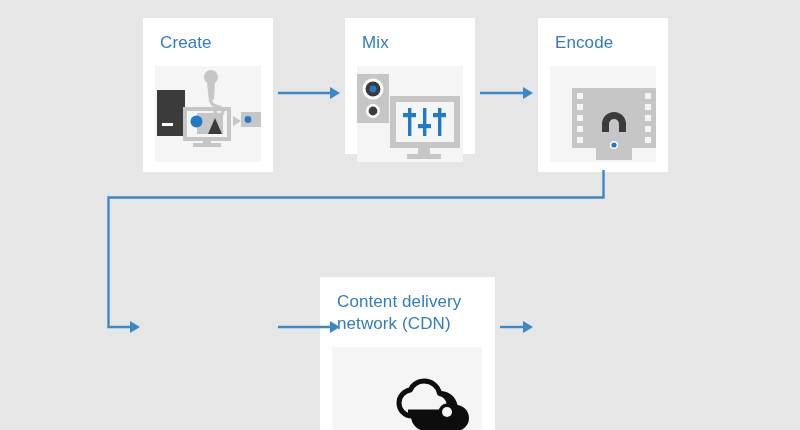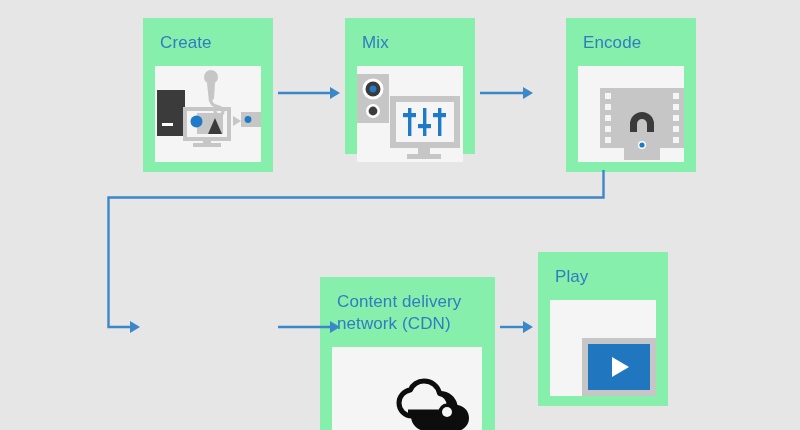--- a/index.html
+++ b/index.html
@@ -15,21 +15,21 @@
     position: relative;
   }
   #diagram {
     position: absolute;
     left: 0; top: 0;
     width: 800px;
     height: 430px;
   }
   .card {
     position: absolute;
-    background: #86efac;
+    background: #ffffff;
     box-sizing: border-box;
   }
   .card-title {
     position: absolute;
     left: 17px;
     top: 14px;
     color: #2f7dc0;
     font-size: 17px;
     line-height: 22px;
     font-weight: 400;
@@ -104,21 +104,21 @@
       <rect x="53" y="38" width="3.4" height="28" fill="#1f7ac8"></rect>
       <rect x="48" y="43" width="13" height="4.2" fill="#1f7ac8"></rect>
       <rect x="68" y="38" width="3.4" height="28" fill="#1f7ac8"></rect>
       <rect x="63" y="54" width="13" height="4.2" fill="#1f7ac8"></rect>
       <rect x="83" y="38" width="3.4" height="28" fill="#1f7ac8"></rect>
       <rect x="78" y="43" width="13" height="4.2" fill="#1f7ac8"></rect>
     </svg>
         </div>
       </div>
     </div>
-    <div class="card" style="left: 566px; top: 18px; width: 130px; height: 154px;">
+    <div class="card" style="left: 538px; top: 18px; width: 130px; height: 154px;">
       <div class="card-title">Encode</div>
       <div class="icon-panel" style="left: 12px; top: 48px; width: 106px; height: 96px;">
         <div style="position: absolute; left: 50%; top: 50%; transform: translate(-50%, -50%) translate(11px, 9px);">
           <svg width="84" height="78" viewBox="0 0 84 78">
       <rect x="0" y="4" width="84" height="60" fill="#c6c6c6"></rect>
       <rect x="5" y="9" width="6" height="6" fill="#f5f5f5"></rect>
             <rect x="73" y="9" width="6" height="6" fill="#f5f5f5"></rect>
             <rect x="5" y="20" width="6" height="6" fill="#f5f5f5"></rect>
             <rect x="73" y="20" width="6" height="6" fill="#f5f5f5"></rect>
             <rect x="5" y="31" width="6" height="6" fill="#f5f5f5"></rect>
@@ -146,32 +146,20 @@
 
       <path d="M30 6 c7.8 0 14.3 5.4 15.6 12.6 c5.4 0.9 9.4 5.6 9.4 11.2 c0 6.3 -5 11.2 -11.2 11.2 L18 41 c-7.2 0 -13 -5.9 -13 -13 c0 -6.6 4.9 -12 11.3 -12.9 C18.2 10 23.6 6 30 6 Z" fill="#f5f5f5" stroke="#0d0d0d" stroke-width="5" stroke-linejoin="round"></path>
 
       <line x1="14" y1="37" x2="50" y2="37" stroke="#0d0d0d" stroke-width="5"></line>
       <circle cx="53" cy="37" r="8.5" fill="#0d0d0d"></circle>
       <circle cx="53" cy="37" r="5" fill="#f5f5f5"></circle>
     </svg>
         </div>
       </div>
     </div>
-    <div class="card" style="left: 538px; top: 252px; width: 130px; height: 154px;">
-      <div class="card-title">Play</div>
-      <div class="icon-panel" style="left: 12px; top: 48px; width: 106px; height: 96px;">
-        <div style="position: absolute; left: 50%; top: 50%; transform: translate(-50%, -50%) translate(16px, 19px);">
-          <svg width="74" height="58" viewBox="0 0 74 58">
-      <rect x="0" y="0" width="74" height="58" fill="#c6c6c6"></rect>
-      <rect x="6" y="6" width="62" height="46" fill="#2077c0"></rect>
-      <polygon points="30,19 30,39 47,29" fill="#ffffff"></polygon>
-    </svg>
-        </div>
-      </div>
-    </div>
     <div class="connector" style="left: 278px; top: 85px;">
       <svg width="62" height="16" viewBox="0 0 62 16">
     <line x1="0" y1="8" x2="53" y2="8" stroke="#3c87c8" stroke-width="2.4"></line>
     <polygon points="52,2 62,8 52,14" fill="#3c87c8"></polygon>
   </svg>
     </div>
     <div class="connector" style="left: 480px; top: 85px;">
       <svg width="53" height="16" viewBox="0 0 53 16">
     <line x1="0" y1="8" x2="44" y2="8" stroke="#3c87c8" stroke-width="2.4"></line>
     <polygon points="43,2 53,8 43,14" fill="#3c87c8"></polygon>

